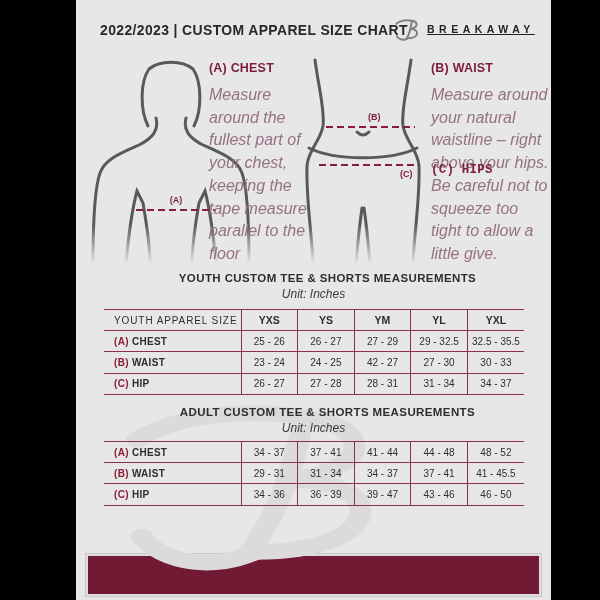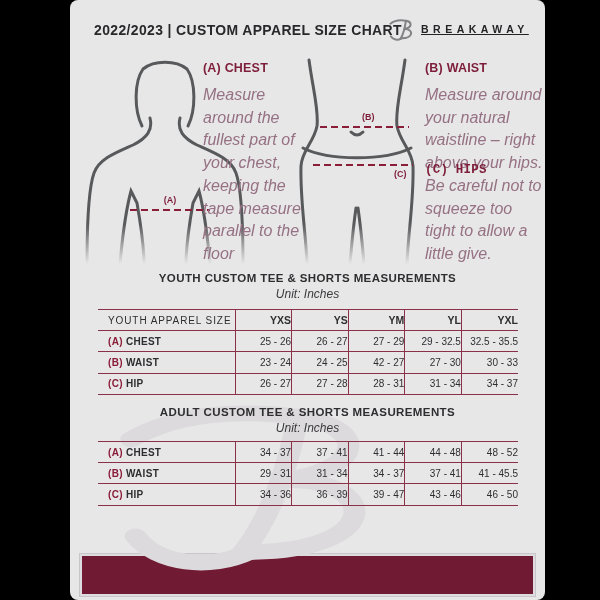--- a/index.html
+++ b/index.html
@@ -1,18 +1,18 @@
 <!DOCTYPE html>
 <html><head>
 <meta charset="utf-8">
 <style>
   html,body { margin:0; padding:0; background:#000; }
   .stage { position:relative; width:600px; height:600px; background:#000; overflow:hidden;
            font-family:"Liberation Sans", sans-serif; }
-  .doc { position:absolute; left:70px; top:0; width:475px; height:600px; background:#e8e7e8;border-radius:8px; }
+  .doc { position:absolute; left:76px; top:0; width:475px; height:600px; background:#e8e7e8; }
 
   
   .hdr-title { position:absolute; left:24px; top:21px; font-size:15px; font-weight:700;
                color:#28282a; letter-spacing:0.4px; transform:scaleX(0.93);
                transform-origin:left center; white-space:nowrap; }
   .brand { position:absolute; left:318px; top:16px; display:flex; align-items:center; gap:7px; }
   .brand svg { width:26px; height:26px; }
   .brand-name { font-size:10.5px; font-weight:700; letter-spacing:4.5px; color:#232325;text-decoration:underline; }
 
   
@@ -36,30 +36,30 @@
   
   .guide { position:absolute; }
   .guide h3 { margin:0 0 9px 0; font-size:12.5px; font-weight:800; color:#7d1d3a; letter-spacing:0.2px; }
   .guide p  { margin:0; font-size:16px; font-style:italic; color:#957183; line-height:1.42; white-space:pre-line; }
   .guide-chest { left:133px; top:61px;  width:116px; }
   .guide-waist { left:355px; top:61px;  width:118px; }
   .guide-hips  { left:355px; top:163px; width:122px;font-family:Liberation Mono, monospace; }
 
   
   .tbl-title { position:absolute; left:0; width:100%; text-align:center; font-size:11.5px;
-               font-weight:700; color:#2e2e30; letter-spacing:0.4px; z-index:2; }
+               font-weight:700; color:#2e2e30; letter-spacing:0.4px; z-index:2;padding-left:14px; }
   .tbl-unit  { position:absolute; left:0; width:100%; text-align:center; font-size:12px;
                font-style:italic; color:#3a3a3c; z-index:2; }
   #youth-title{top:272px} #youth-unit{top:287px} #adult-title{top:406px} #adult-unit{top:421px}
 
   
   .size-table { position:absolute; border-collapse:collapse; table-layout:fixed; width:420px;
                 z-index:2; border-bottom:1.4px solid #8a3049; }
   .size-table td { height:20.2px; padding:0; border-top:1.4px solid #8a3049; font-size:10px;
-                   color:#2e2e30; text-align:right; }
+                   color:#2e2e30; text-align:center; }
   .size-table td + td { border-left:1.4px solid #8a3049; }
   .c-label { width:137px; } .c-size { width:56.6px; }
   td.lbl-head { text-align:left; padding-left:10px; font-size:10px; letter-spacing:0.9px; color:#2e2e30; }
   td.size-head { font-weight:700; font-size:10.5px; }
   td.lbl { text-align:left; padding-left:10px; font-weight:700; letter-spacing:0.3px; }
   .pfx { color:#8a1d38; font-weight:800; }
   #youth-table{left:28px; top:309px;} #adult-table{left:28px; top:441px;}
 
   
   .watermark { position:absolute; left:35px; top:380px; width:280px; height:200px; z-index:1; }

